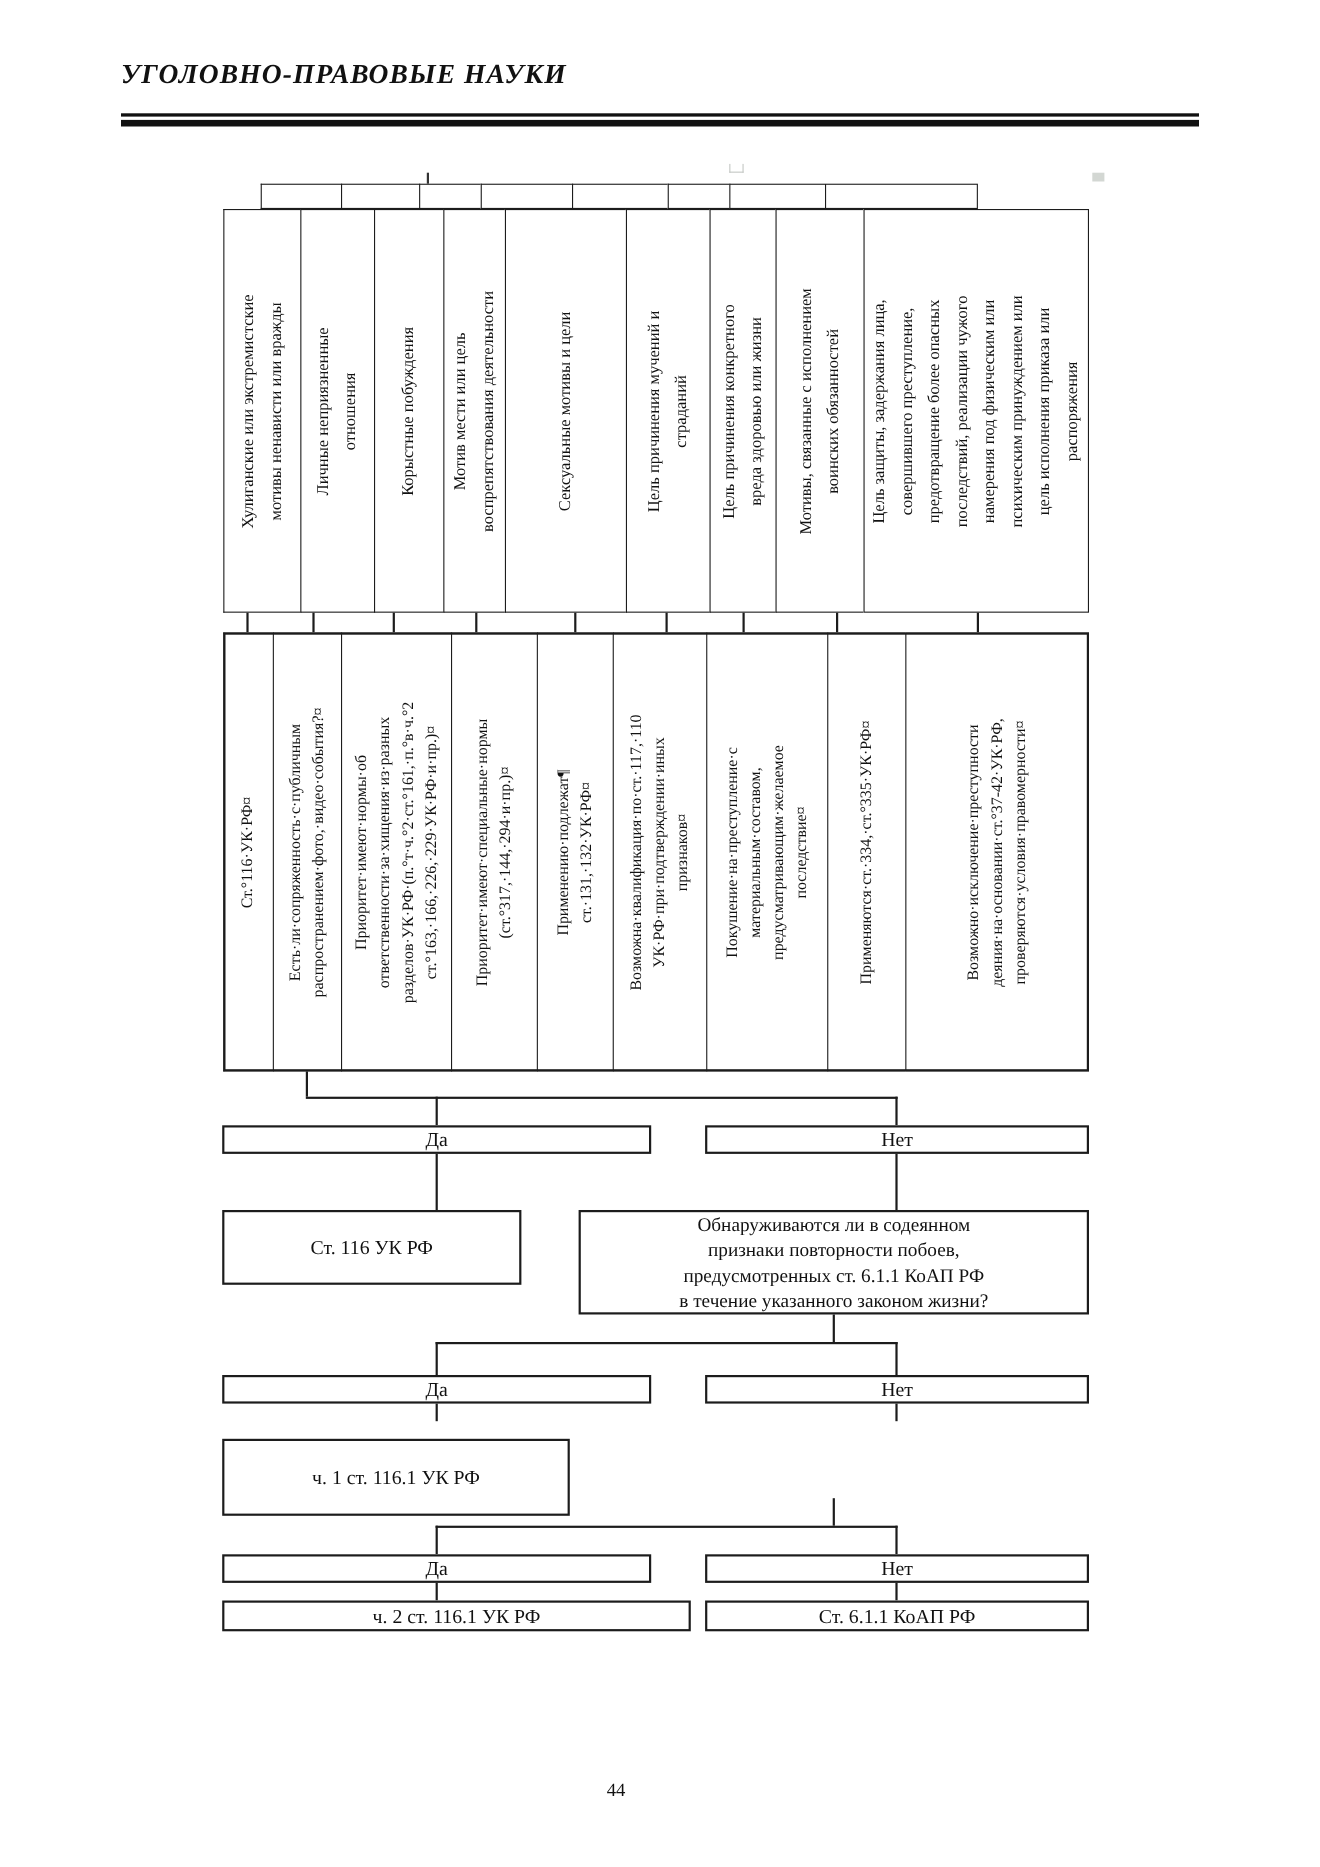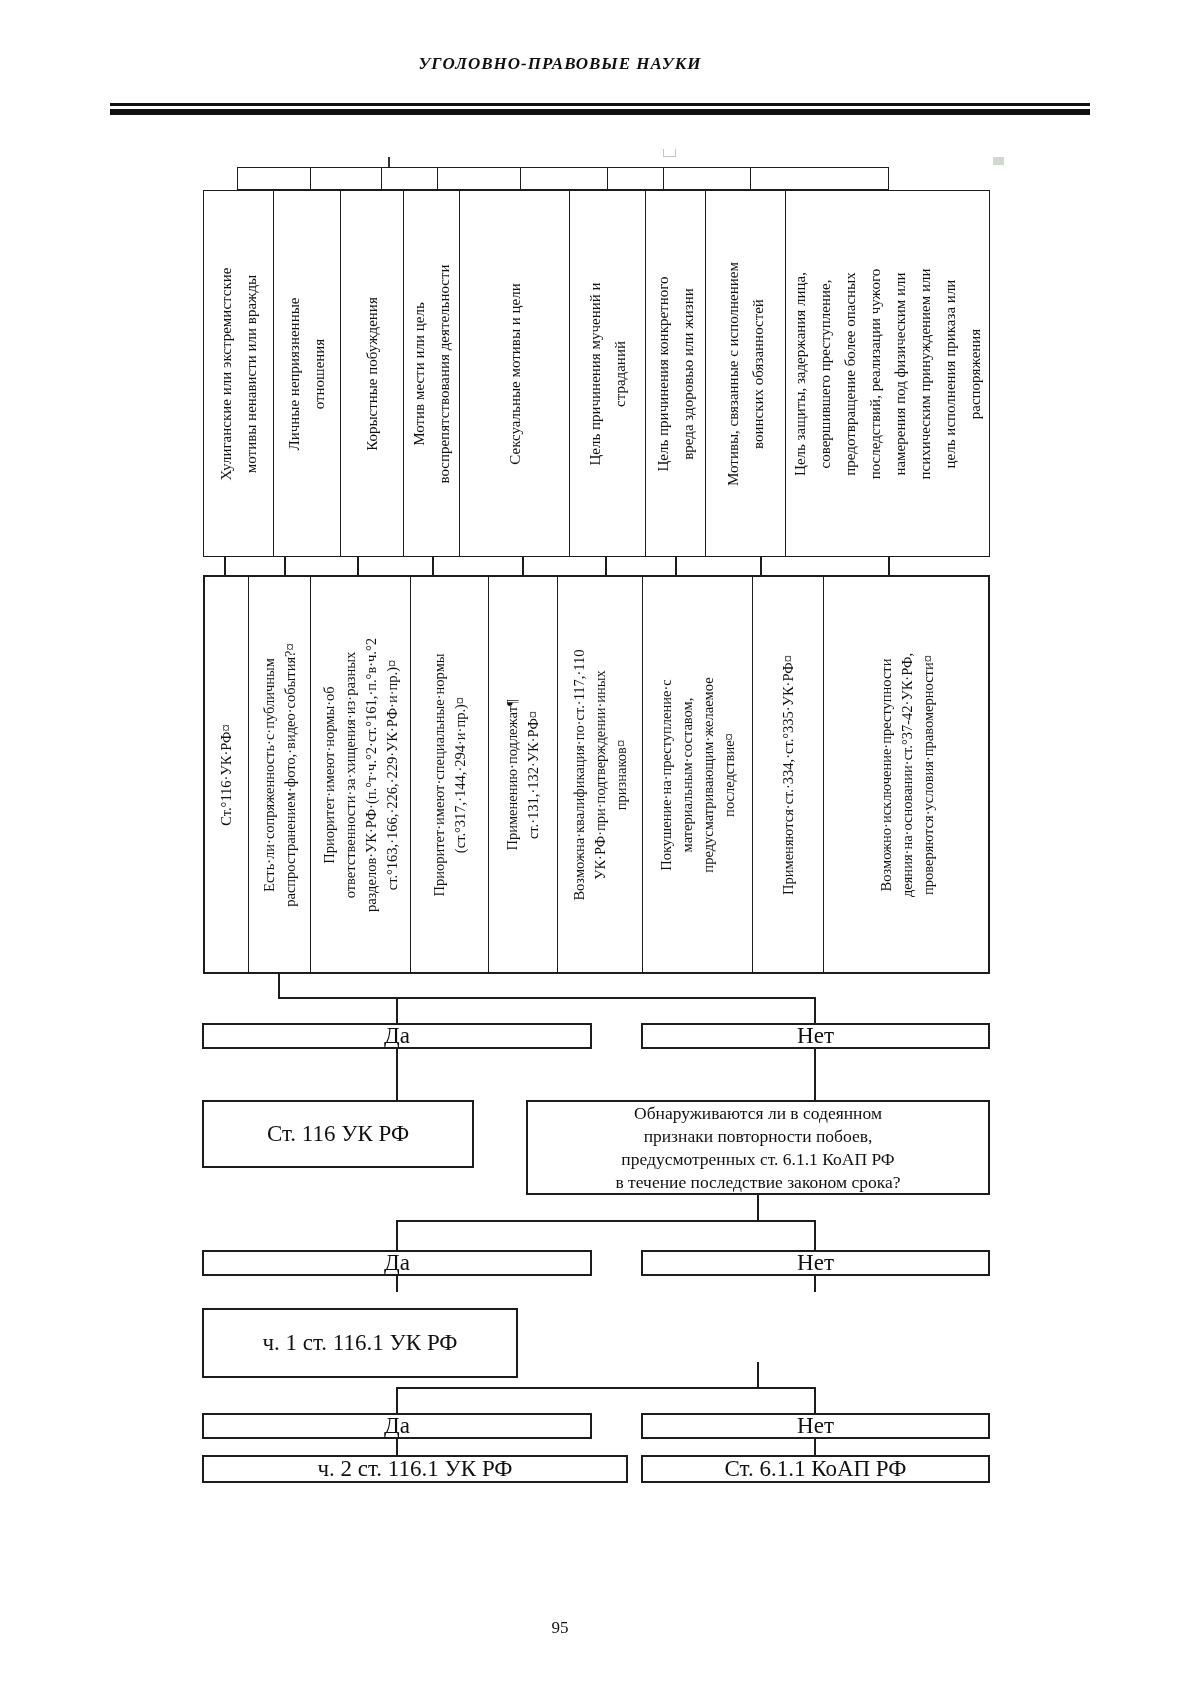--- a/index.html
+++ b/index.html
@@ -1,33 +1,33 @@
 <!DOCTYPE html>
 <html><head>
 <meta charset="utf-8">
 <style>
   html,body{margin:0;padding:0;background:#fff;}
   .page{position:relative;width:1200px;height:1697px;background:#ffffff;overflow:hidden;
         font-family:"Liberation Serif","DejaVu Serif",serif;color:#111;}
-  .title{position:absolute;left:110px;top:54px;width:900px;text-align:center;
-         font-size:17px;font-weight:bold;font-style:italic;letter-spacing:1px;}
+  .title{position:absolute;left:110px;top:54px;width:900px;
+         font-size:25px;font-weight:bold;font-style:italic;letter-spacing:1px;}
   .rule{position:absolute;left:110px;top:103px;width:980px;}
   .rule .r1{height:3px;background:#111;}
   .rule .r2{height:6px;background:#111;margin-top:3px;}
   .cell{position:absolute;box-sizing:border-box;border:1.6px solid #1c1c1c;border-right:none;background:#fff;}
   .cell.last{border-right:1.6px solid #1c1c1c;}
   .vtext{position:absolute;left:50%;top:50%;transform:translate(-50%,-50%) rotate(-90deg);
          text-align:center;white-space:pre-line;}
   .mo{font-size:15px;line-height:25px;width:355px;}
   .no{font-size:14.5px;line-height:21px;width:385px;}
   .frame2{position:absolute;box-sizing:border-box;border:2px solid #1c1c1c;pointer-events:none;}
   .ln{position:absolute;background:#1c1c1c;}
   .fbox{position:absolute;box-sizing:border-box;border:2px solid #1c1c1c;background:#fff;
         display:flex;align-items:center;justify-content:center;text-align:center;
-        white-space:pre-line;font-size:23px;}
+        white-space:pre-line;font-size:18px;}
   .qbox{font-size:17.5px;line-height:23px;}
   .pnum{position:absolute;left:110px;top:1618px;width:900px;text-align:center;font-size:17px;}
   .tick{position:absolute;background:#333;}
   .sqr{position:absolute;background:#d3d7d3;}
   .spmark{position:absolute;box-sizing:border-box;border:1.5px solid #c3c7c3;border-top:none;}
 </style>
 </head>
 <body>
 
 <div class="page">
@@ -149,21 +149,21 @@
   <div class="ln" style="left:396px;top:997px;width:2px;height:26px"></div>
   <div class="ln" style="left:814px;top:997px;width:2px;height:26px"></div>
   <div class="fbox" style="left:202px;top:1023px;width:390px;height:26px">Да</div>
   <div class="fbox" style="left:641px;top:1023px;width:349px;height:26px">Нет</div>
   <div class="ln" style="left:396px;top:1049px;width:2px;height:51px"></div>
   <div class="ln" style="left:814px;top:1049px;width:2px;height:51px"></div>
   <div class="fbox" style="left:202px;top:1100px;width:272px;height:68px">Ст. 116 УК РФ</div>
   <div class="fbox qbox" style="left:526px;top:1100px;width:464px;height:95px">Обнаруживаются ли в содеянном
 признаки повторности побоев,
 предусмотренных ст. 6.1.1 КоАП РФ
-в течение последствие законом срока?</div>
+в течение указанного законом жизни?</div>
 
   <div class="ln" style="left:757px;top:1195px;width:2px;height:25px"></div>
   <div class="ln" style="left:396px;top:1220px;width:420px;height:2px"></div>
   <div class="ln" style="left:396px;top:1220px;width:2px;height:30px"></div>
   <div class="ln" style="left:814px;top:1220px;width:2px;height:30px"></div>
   <div class="fbox" style="left:202px;top:1250px;width:390px;height:26px">Да</div>
   <div class="fbox" style="left:641px;top:1250px;width:349px;height:26px">Нет</div>
   <div class="ln" style="left:396px;top:1276px;width:2px;height:16px"></div>
   <div class="ln" style="left:814px;top:1276px;width:2px;height:16px"></div>
   <div class="fbox" style="left:202px;top:1308px;width:316px;height:70px">ч. 1 ст. 116.1 УК РФ</div>
@@ -172,14 +172,14 @@
   <div class="ln" style="left:396px;top:1387px;width:420px;height:2px"></div>
   <div class="ln" style="left:396px;top:1387px;width:2px;height:26px"></div>
   <div class="ln" style="left:814px;top:1387px;width:2px;height:26px"></div>
   <div class="fbox" style="left:202px;top:1413px;width:390px;height:26px">Да</div>
   <div class="fbox" style="left:641px;top:1413px;width:349px;height:26px">Нет</div>
   <div class="ln" style="left:396px;top:1439px;width:2px;height:16px"></div>
   <div class="ln" style="left:814px;top:1439px;width:2px;height:16px"></div>
   <div class="fbox" style="left:202px;top:1455px;width:426px;height:28px">ч. 2 ст. 116.1 УК РФ</div>
   <div class="fbox" style="left:641px;top:1455px;width:349px;height:28px">Ст. 6.1.1 КоАП РФ</div>
 
-  <div class="pnum">95</div>
+  <div class="pnum">44</div>
 </div>
 
 </body></html>

